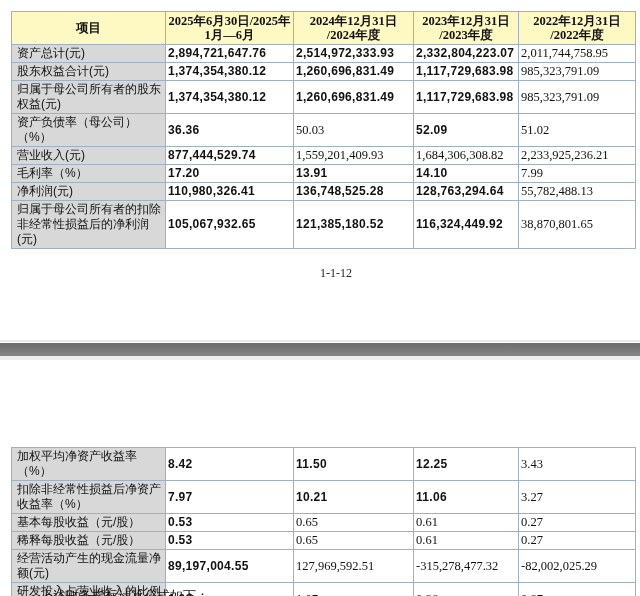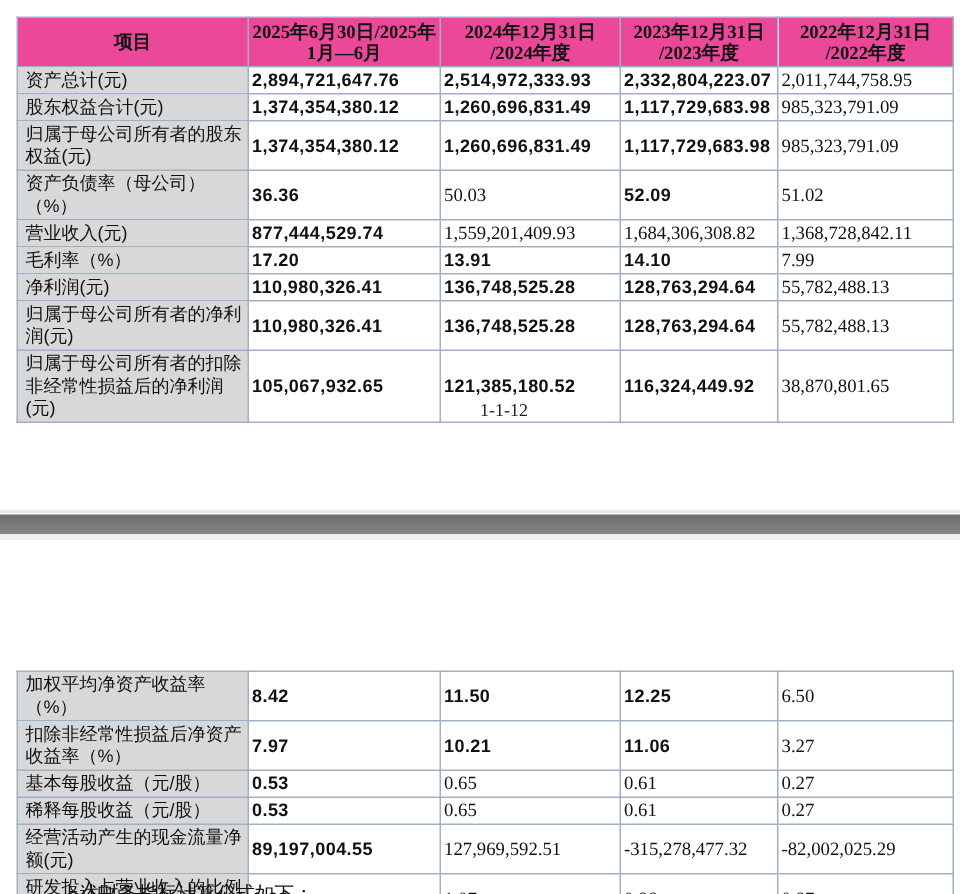--- a/index.html
+++ b/index.html
@@ -3,21 +3,21 @@
 <meta charset="utf-8">
 <style>
   html,body{margin:0;padding:0;background:#ffffff;}
   #page{position:relative;width:640px;height:596px;background:#ffffff;overflow:hidden;
         font-family:"Liberation Sans","DejaVu Sans",sans-serif;color:#111;}
   table{border-collapse:collapse;table-layout:fixed;width:624px;}
   #table1{position:absolute;left:11px;top:11px;}
   #table2{position:absolute;left:11px;top:447px;}
   col.c1{width:154px;} col.c2{width:128px;} col.c3{width:120px;} col.c4{width:105px;} col.c5{width:117px;}
   td,th{border:1px solid #9fb0c2;vertical-align:middle;overflow:hidden;}
-  th{background:#ec4899;font-weight:bold;font-size:12.5px;line-height:14px;padding:2px 2px;text-align:center;
+  th{background:#fef9c3;font-weight:bold;font-size:12.5px;line-height:14px;padding:2px 2px;text-align:center;
      font-family:"Liberation Serif","DejaVu Serif",serif;}
   th span{display:block;}
   td.lab{background:#d8d8d8;text-align:left;font-size:12px;line-height:15px;padding:1px 3px 1px 5px;}
   td.v{text-align:left;font-size:12.5px;line-height:15px;padding:1px 7px 1px 2px;background:#fff;
        font-family:"Liberation Serif","DejaVu Serif",serif;}
   td.b{font-weight:bold;font-family:"Liberation Sans","DejaVu Sans",sans-serif;font-size:12px;letter-spacing:0.3px;}
   tr.h29{height:29px;} tr.h18{height:18px;margin-top:11px;} tr.h16{height:16px;} tr.h15{height:15px;}
   tr.h30{height:30px;} tr.h33{height:33px;} tr.h44{height:44px;}
   tr.h22{height:22px;} tr.h27{height:27px;} tr.h26{height:26px;} tr.h31{height:31px;}
   #pageno{position:absolute;left:0;top:266px;width:640px;text-align:center;font-size:12px;
@@ -88,38 +88,31 @@
       <td class="v b">36.36</td>
       <td class="v">50.03</td>
       <td class="v b">52.09</td>
       <td class="v">51.02</td>
     </tr>
     <tr class="h16">
       <td class="lab">营业收入(元)</td>
       <td class="v b">877,444,529.74</td>
       <td class="v">1,559,201,409.93</td>
       <td class="v">1,684,306,308.82</td>
-      <td class="v">1,368,728,842.11</td>
+      <td class="v">2,233,925,236.21</td>
     </tr>
     <tr class="h15">
       <td class="lab">毛利率（%）</td>
       <td class="v b">17.20</td>
       <td class="v b">13.91</td>
       <td class="v b">14.10</td>
       <td class="v">7.99</td>
     </tr>
     <tr class="h15">
       <td class="lab">净利润(元)</td>
-      <td class="v b">110,980,326.41</td>
-      <td class="v b">136,748,525.28</td>
-      <td class="v b">128,763,294.64</td>
-      <td class="v">55,782,488.13</td>
-    </tr>
-    <tr class="h33">
-      <td class="lab">归属于母公司所有者的净利润(元)</td>
       <td class="v b">110,980,326.41</td>
       <td class="v b">136,748,525.28</td>
       <td class="v b">128,763,294.64</td>
       <td class="v">55,782,488.13</td>
     </tr>
     <tr class="h44">
       <td class="lab">归属于母公司所有者的扣除非经常性损益后的净利润(元)</td>
       <td class="v b">105,067,932.65</td>
       <td class="v b">121,385,180.52</td>
       <td class="v b">116,324,449.92</td>
@@ -141,21 +134,21 @@
         <col class="c3">
         <col class="c4">
         <col class="c5">
       </colgroup>
     <tbody>
         <tr class="h22">
       <td class="lab">加权平均净资产收益率（%）</td>
       <td class="v b">8.42</td>
       <td class="v b">11.50</td>
       <td class="v b">12.25</td>
-      <td class="v">6.50</td>
+      <td class="v">3.43</td>
     </tr>
     <tr class="h27">
       <td class="lab">扣除非经常性损益后净资产收益率（%）</td>
       <td class="v b">7.97</td>
       <td class="v b">10.21</td>
       <td class="v b">11.06</td>
       <td class="v">3.27</td>
     </tr>
     <tr class="h16">
       <td class="lab">基本每股收益（元/股）</td>

